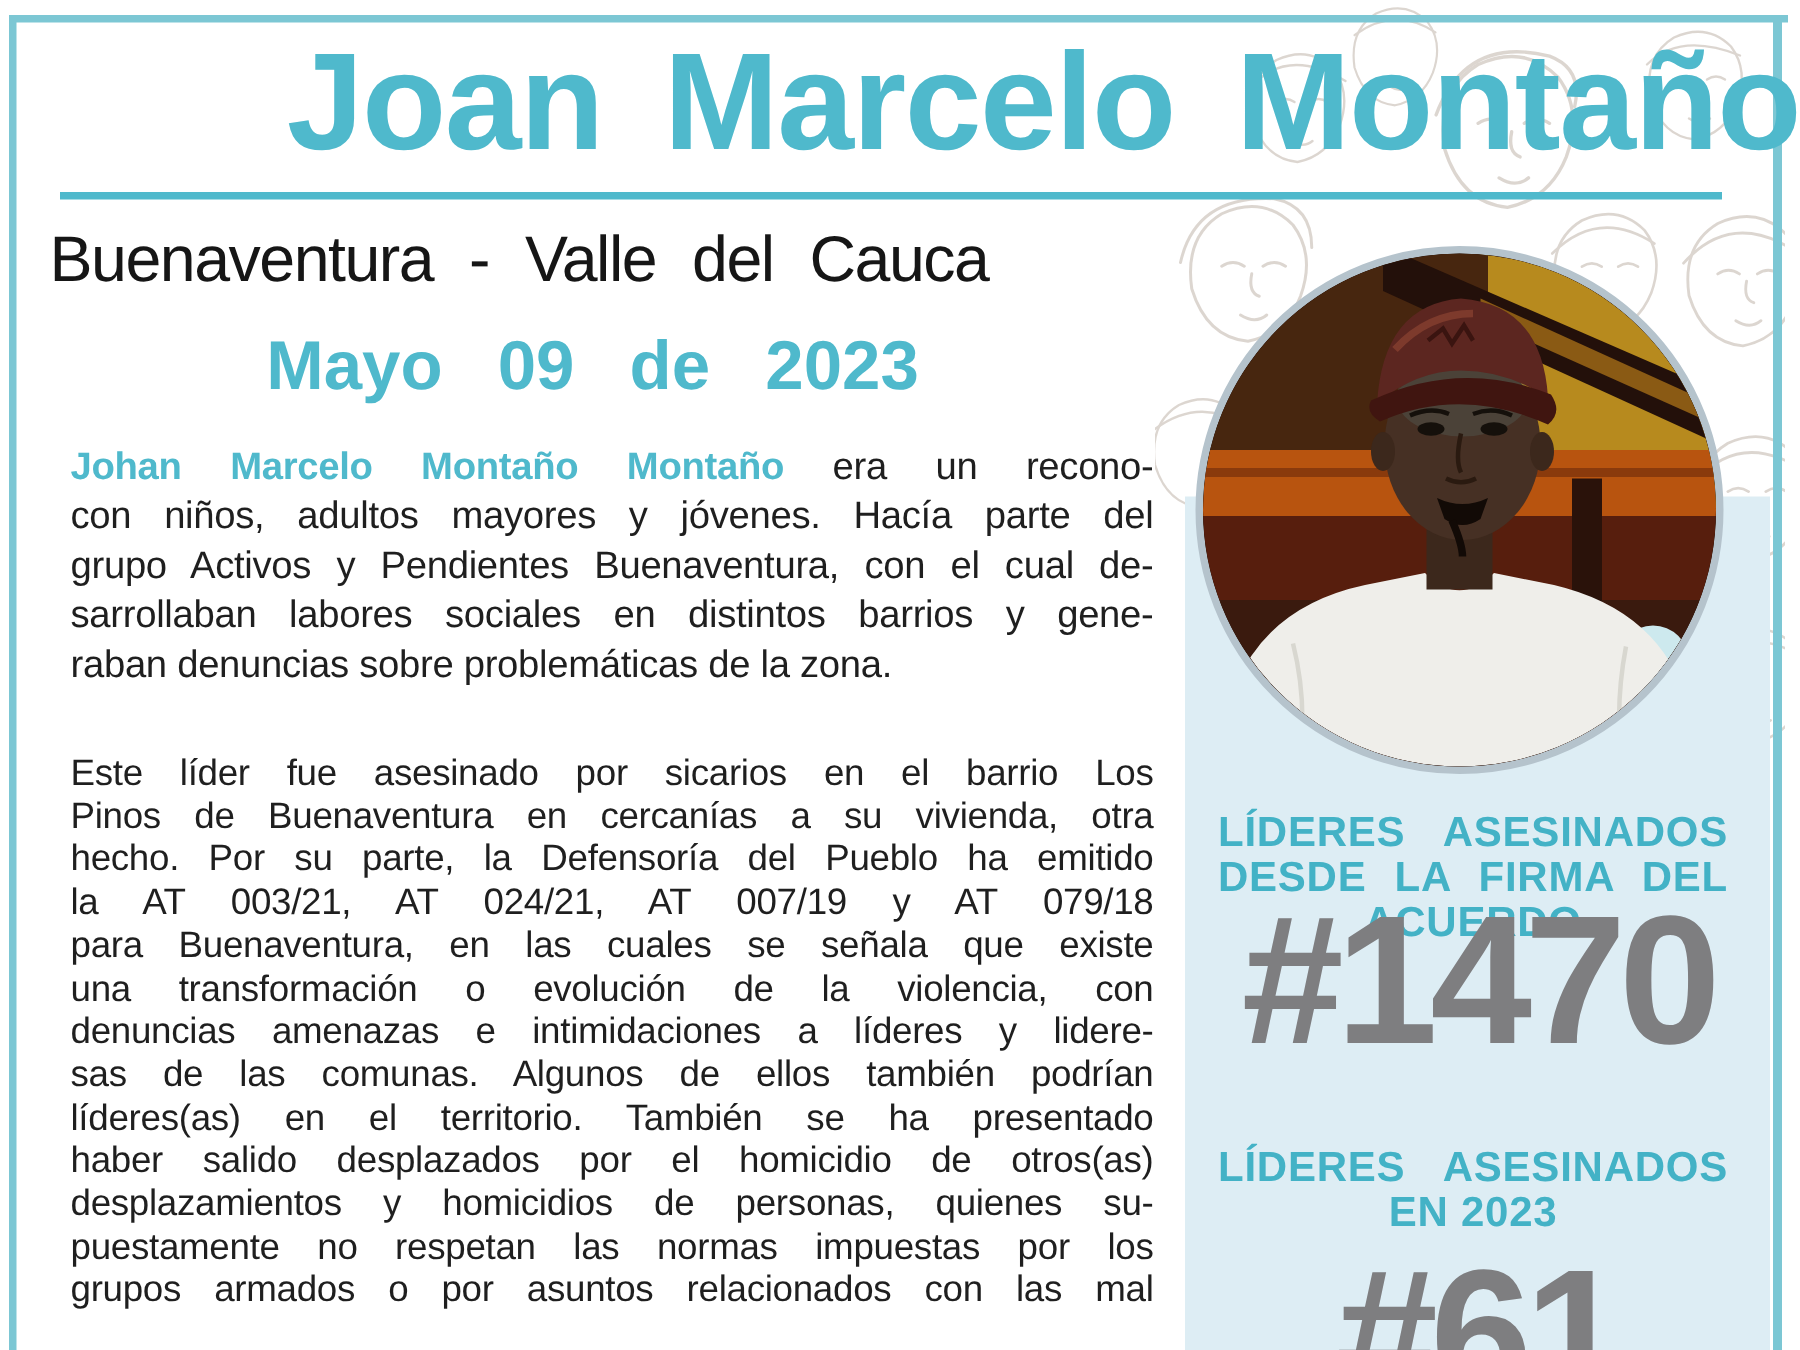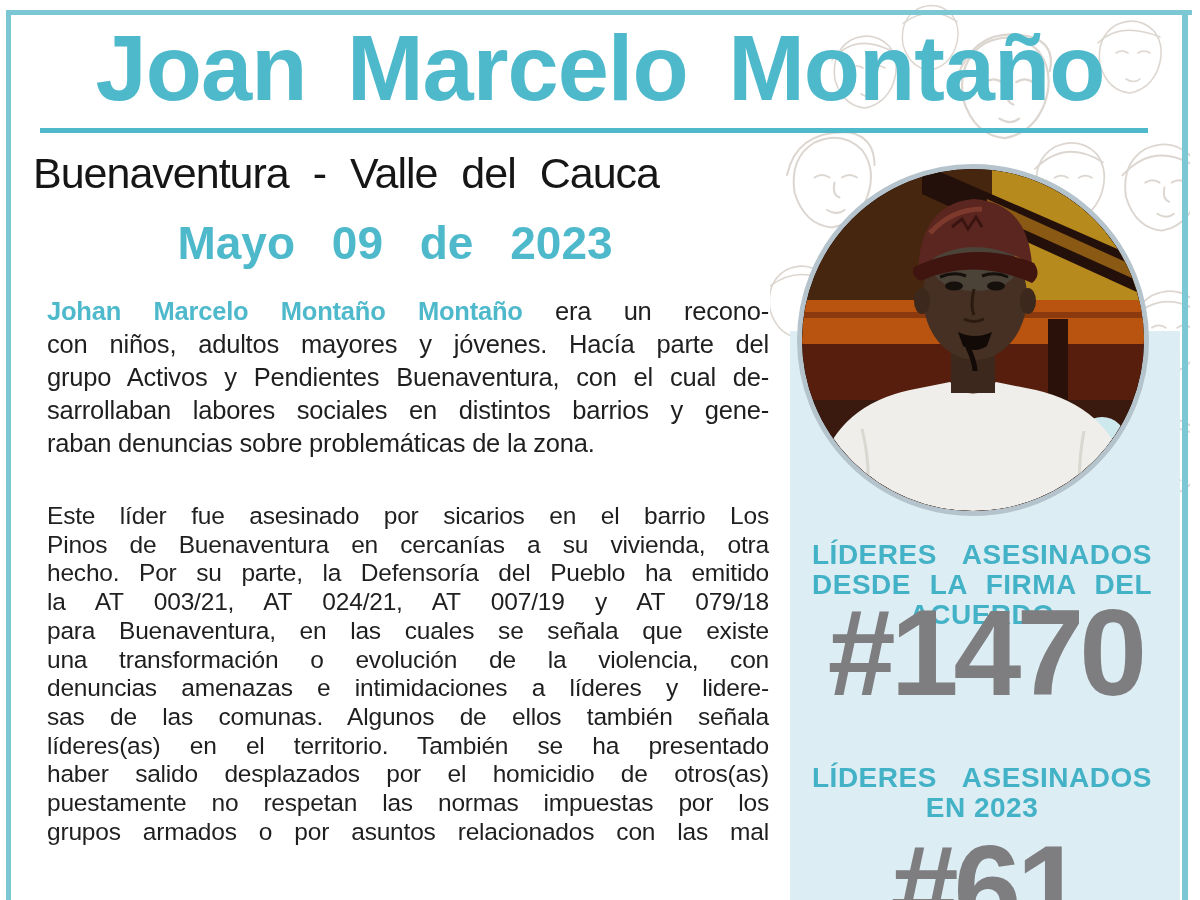--- a/index.html
+++ b/index.html
@@ -12,21 +12,21 @@
   
   .frame { background:var(--frame); z-index:2; }
   .frame-top  { left:6px;  top:10px; width:1186px; height:5px; }
   .frame-left { left:6px;  top:10px; width:5px;  height:890px; }
   .frame-right{ left:1182px; top:10px; width:6px; height:890px; }
 
   
   .sketch { left:770px; top:0; width:420px; height:540px; z-index:1; }
 
   .title {
-    left:0; right:0; top:22px; text-align:center; z-index:3;
+    left:0; right:0; top:22px; text-align:right; z-index:3;
     font-size:92px; font-weight:bold; line-height:1;
     color:var(--teal); word-spacing:16px; letter-spacing:-1px; white-space:nowrap;
   }
   .title-underline { left:40px; top:128px; width:1108px; height:5px; background:var(--teal); z-index:3; }
 
   .location {
     left:33px; top:150px; z-index:3; color:#161616;
     font-size:43px; line-height:1.1; word-spacing:13px; letter-spacing:-1px; white-space:nowrap;
   }
   .date {
@@ -152,23 +152,24 @@
       <div class="pline end">raban denuncias sobre problemáticas de la zona.</div>
     </div>
   <div class="abs article-col para2" id="para2">
       <div class="pline">Este líder fue asesinado por sicarios en el barrio Los</div>
       <div class="pline">Pinos de Buenaventura en cercanías a su vivienda, otra</div>
       <div class="pline">hecho. Por su parte, la Defensoría del Pueblo ha emitido</div>
       <div class="pline">la AT 003/21, AT 024/21, AT 007/19 y AT 079/18</div>
       <div class="pline">para Buenaventura, en las cuales se señala que existe</div>
       <div class="pline">una transformación o evolución de la violencia, con</div>
       <div class="pline">denuncias amenazas e intimidaciones a líderes y lidere-</div>
-      <div class="pline">sas de las comunas. Algunos de ellos también señala</div>
+      <div class="pline">sas de las comunas. Algunos de ellos también podrían</div>
       <div class="pline">líderes(as) en el territorio. También se ha presentado</div>
       <div class="pline">haber salido desplazados por el homicidio de otros(as)</div>
+      <div class="pline">desplazamientos y homicidios de personas, quienes su-</div>
       <div class="pline">puestamente no respetan las normas impuestas por los</div>
       <div class="pline">grupos armados o por asuntos relacionados con las mal</div>
     </div>
 
   <div class="abs panel"></div>
 
   <div class="abs photo">
     <svg viewBox="0 0 342 342">
       <defs>
           <clipPath id="pc">

